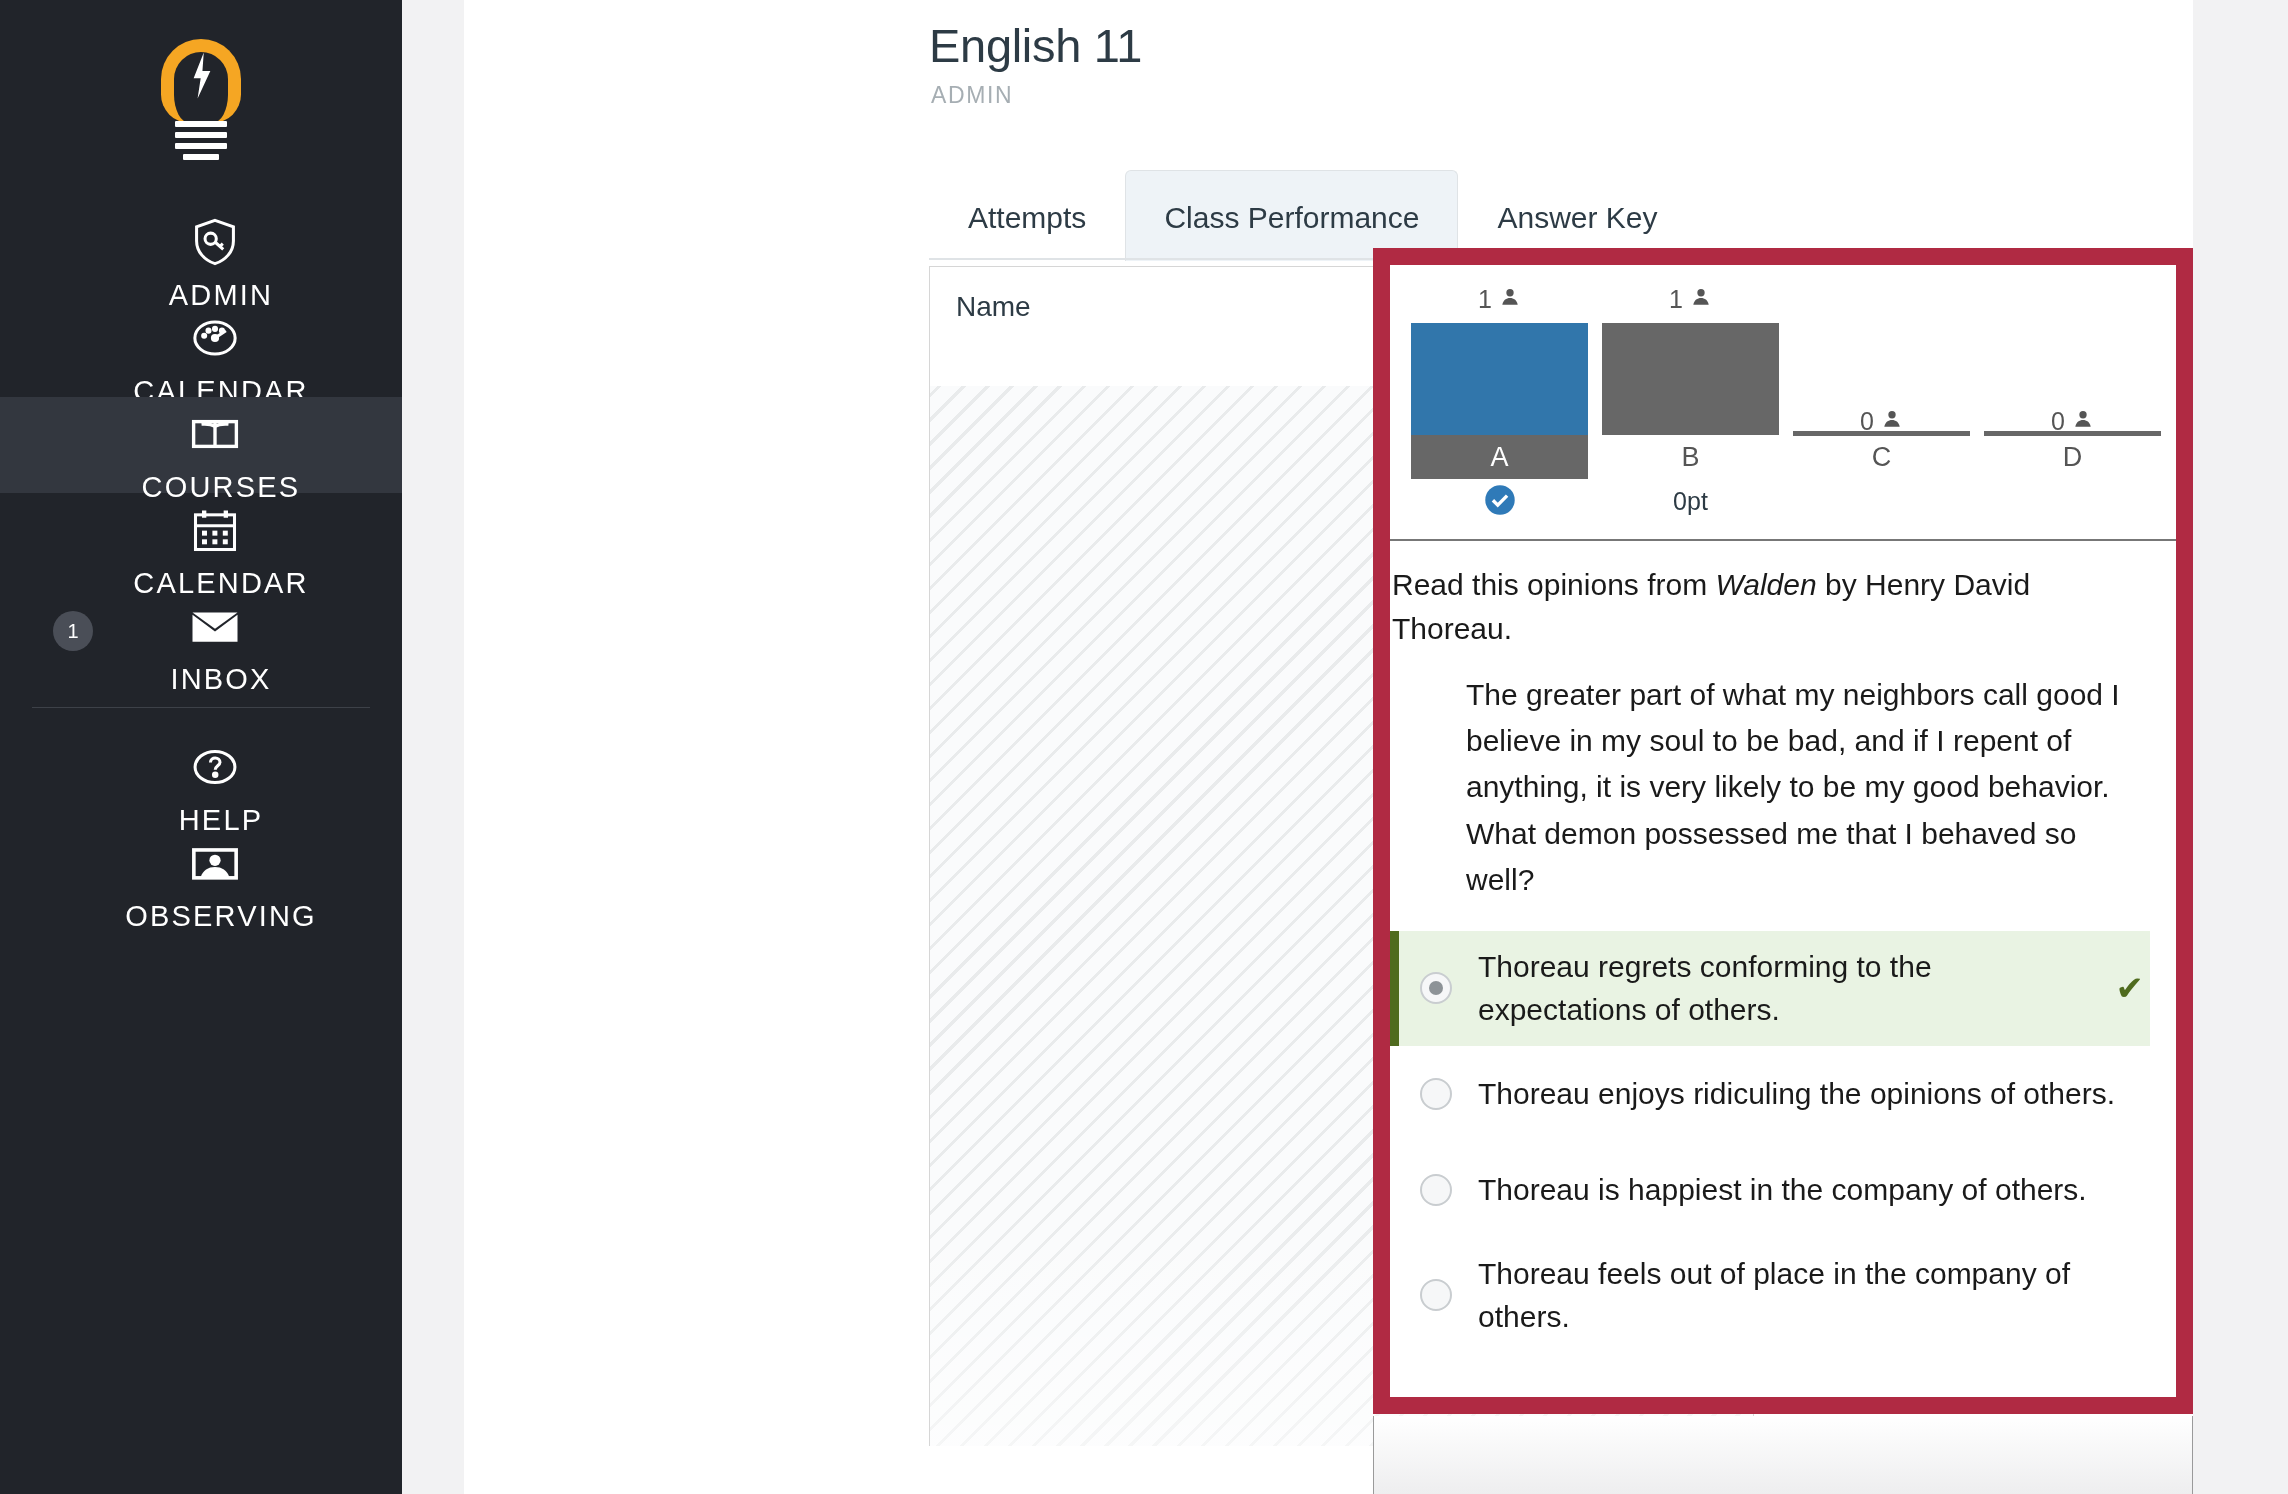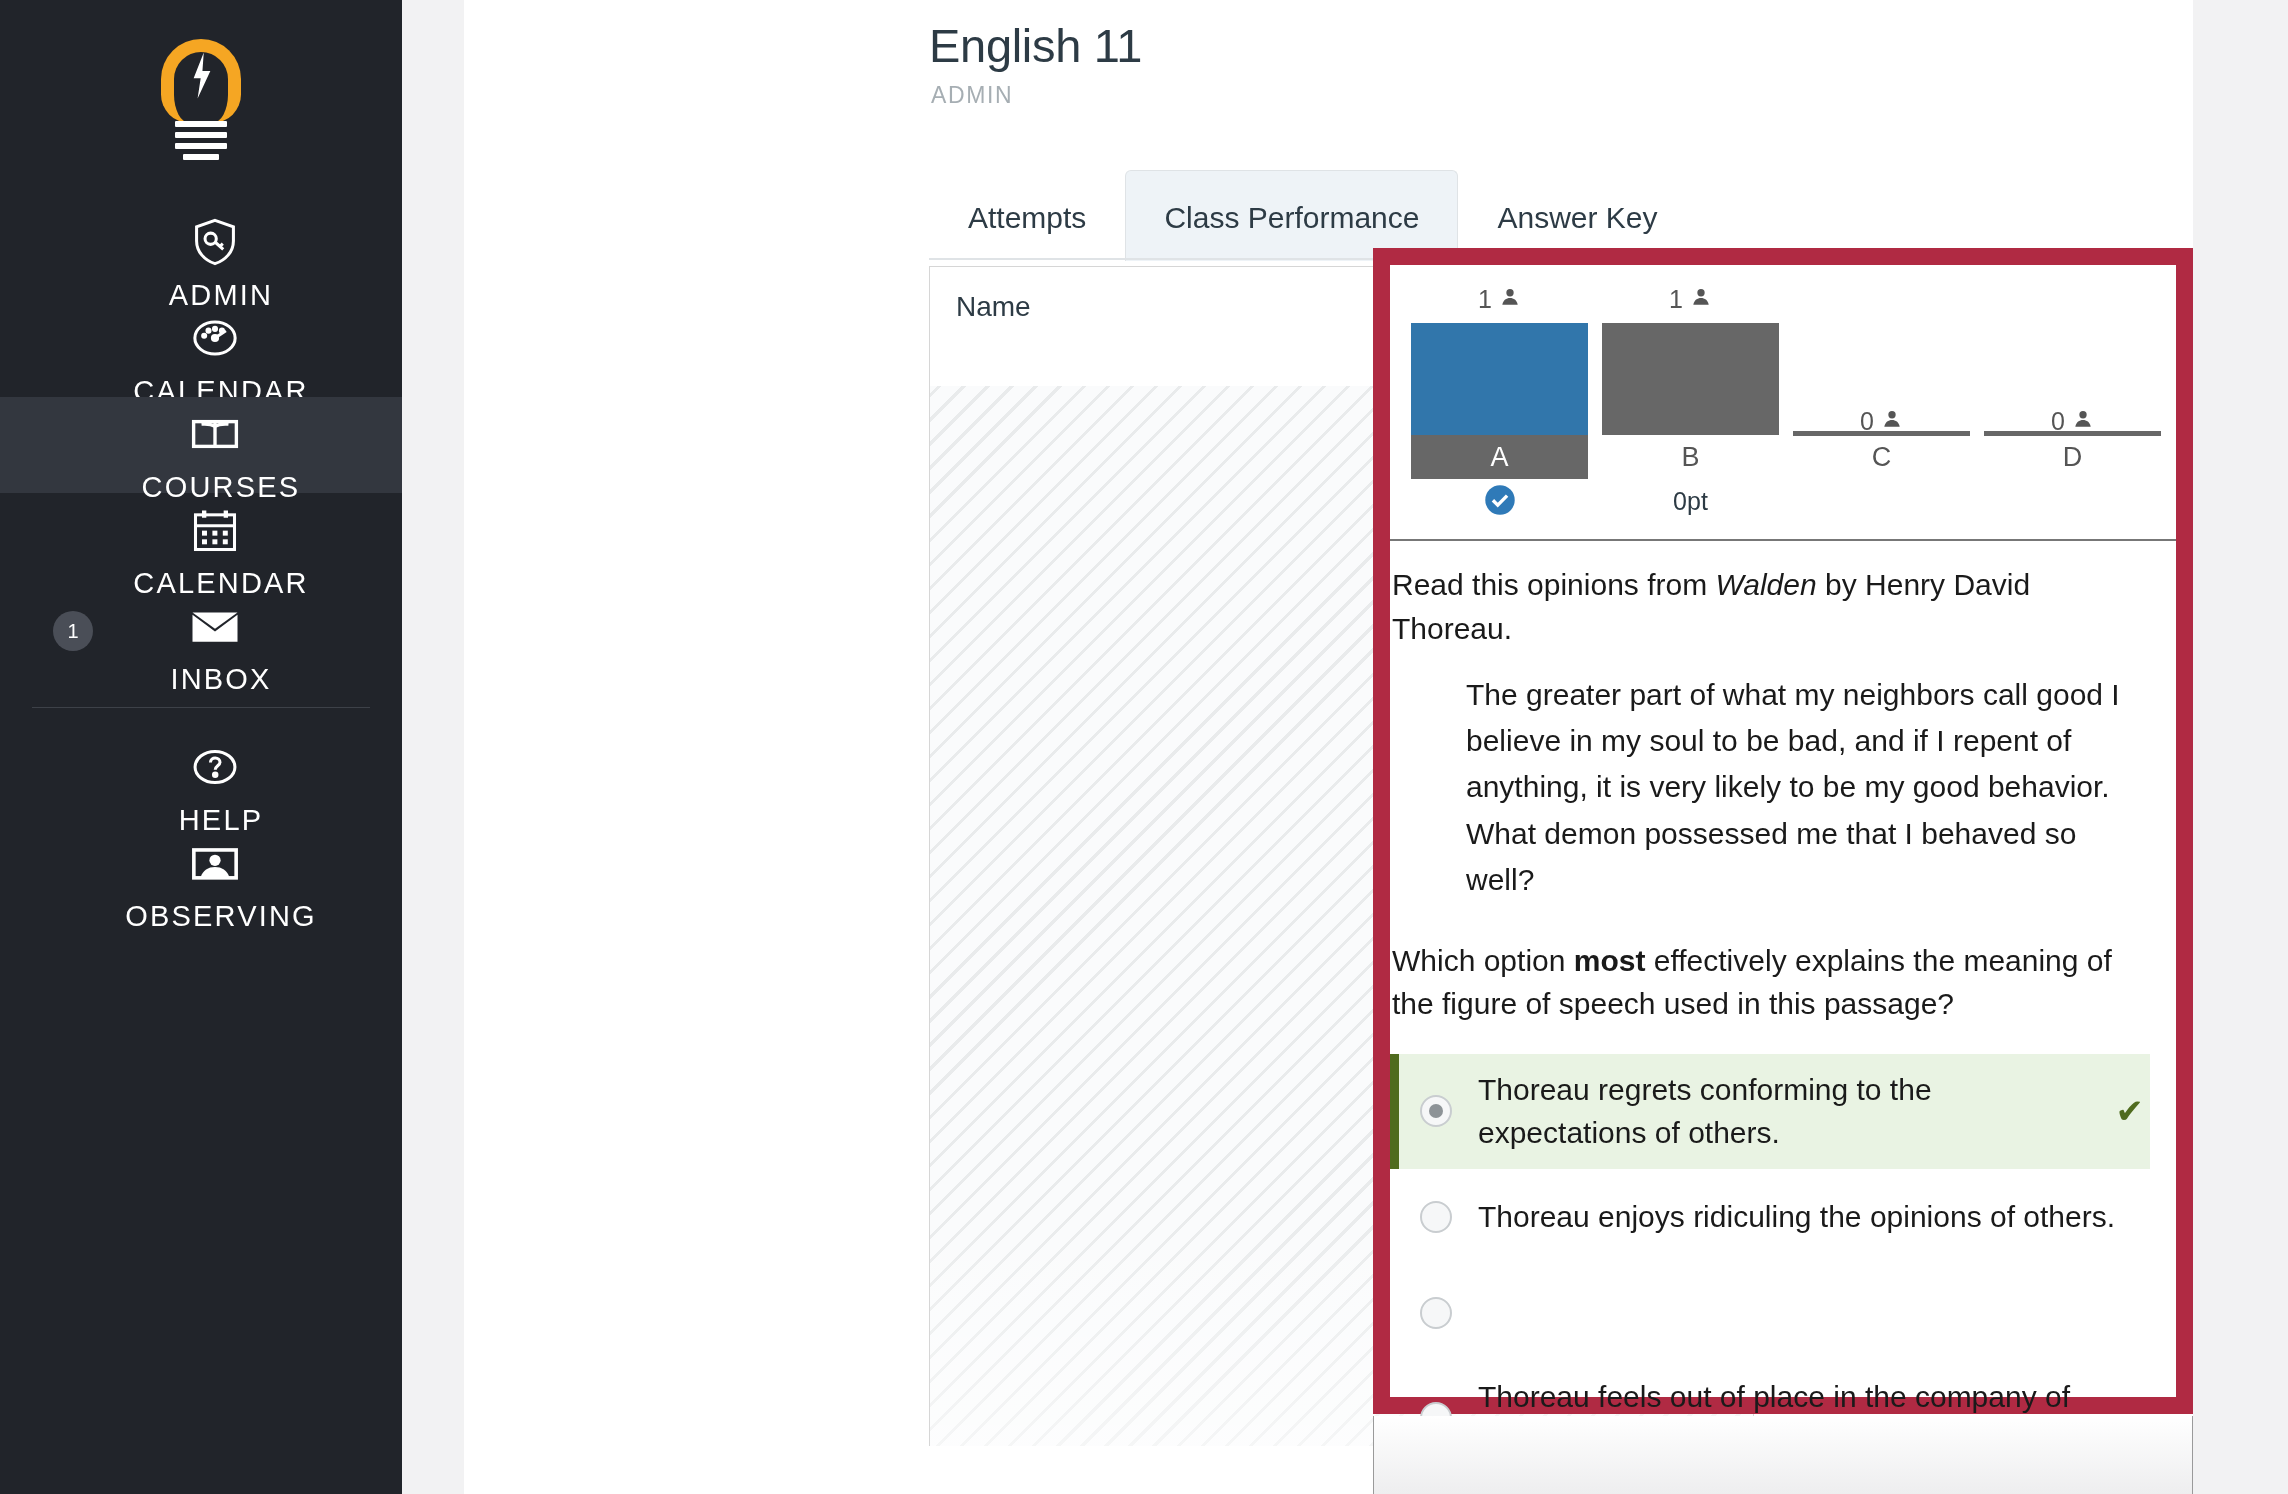--- a/index.html
+++ b/index.html
@@ -459,34 +459,34 @@
         </div>
 
       </div>
     </div>
 
     <div class="qbody">
       <div class="q-lead"><span>Read this opinions from </span><i>Walden</i><span> by Henry David Thoreau.</span></div>
 
       <div class="q-quote">The greater part of what my neighbors call good I believe in my soul to be bad, and if I repent of anything, it is very likely to be my good behavior. What demon possessed me that I behaved so well?</div>
 
-      <div class="q-prompt"><span>Which option </span><b>most</b><span> effectively explains the meaning of the figure of speech used in this passage?</span></div>
 
       <div class="answers">
         <div class="ans correct">
           <span class="radio on"></span>
           <span class="ans-text">Thoreau regrets conforming to the expectations of others.</span>
           <span class="ans-check">✔</span>
         </div>
         <div class="ans">
           <span class="radio"></span>
           <span class="ans-text">Thoreau enjoys ridiculing the opinions of others.</span>
         </div>
         <div class="ans">
           <span class="radio"></span>
+          <span class="ans-text">Thoreau is happiest in the company of others.</span>
         </div>
         <div class="ans">
           <span class="radio"></span>
           <span class="ans-text">Thoreau feels out of place in the company of others.</span>
         </div>
       </div>
     </div>
   </div>
 
   <div class="bottom-strip"></div>

